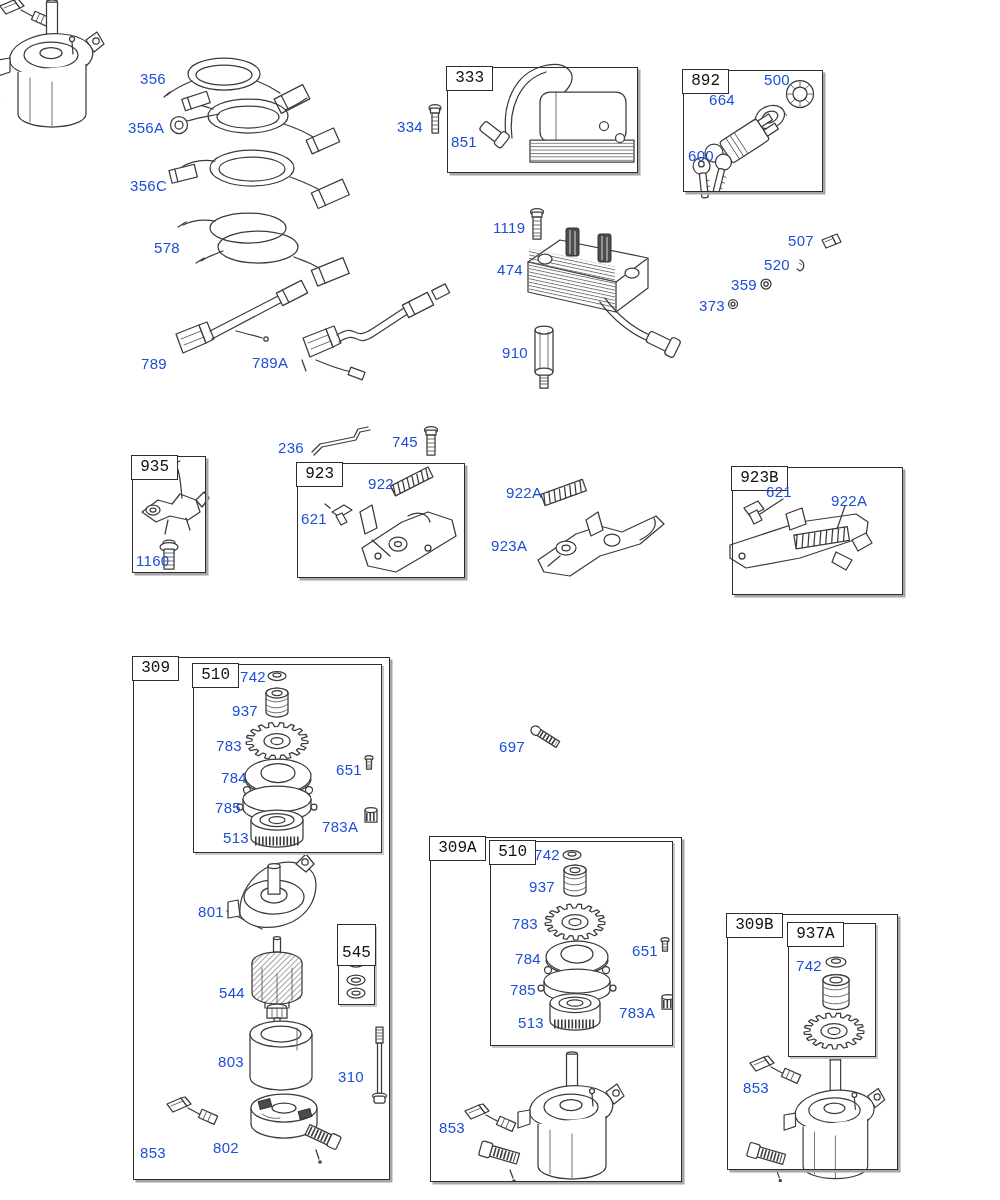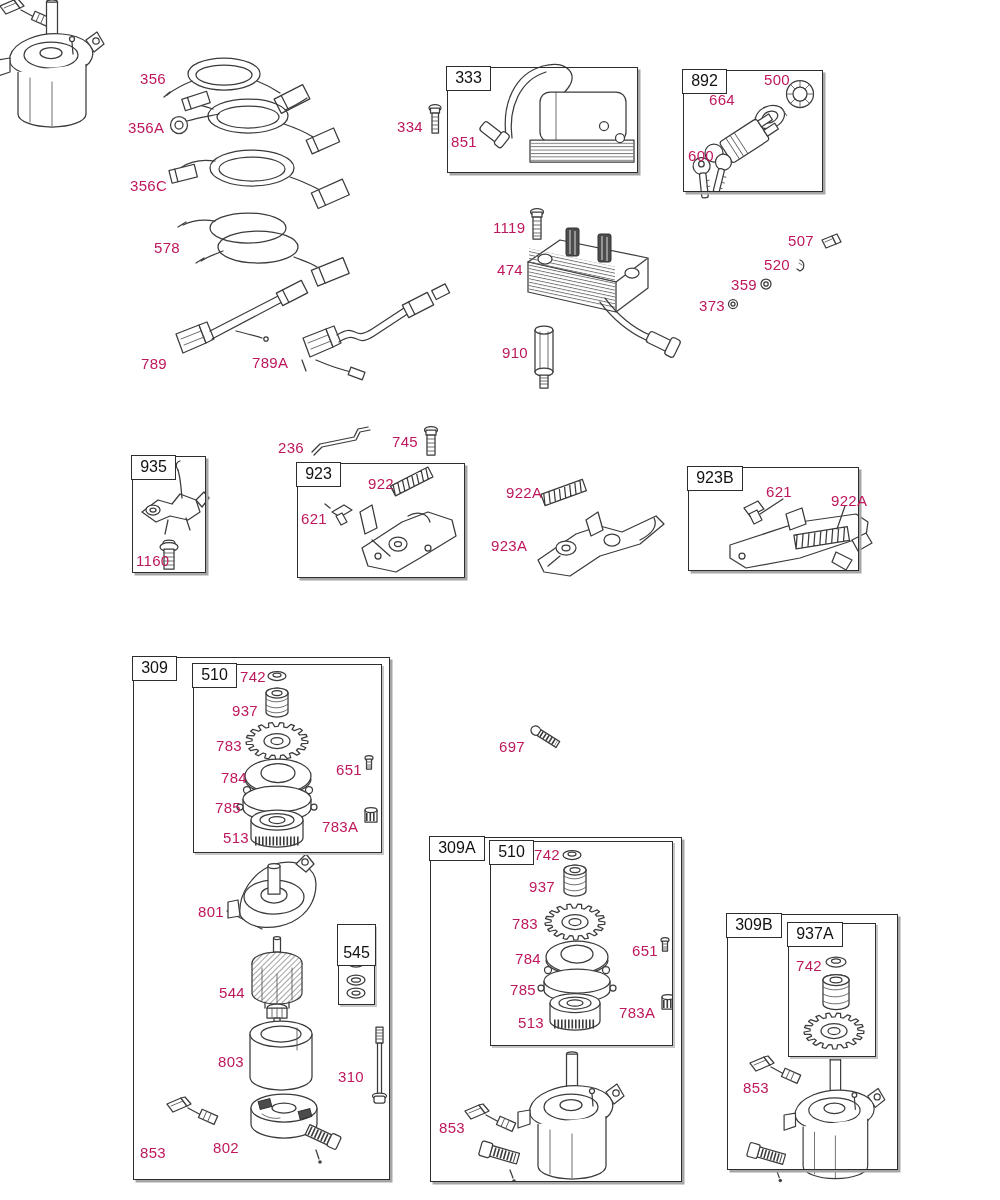--- a/index.html
+++ b/index.html
@@ -7,31 +7,31 @@
   #page {
     position:relative; width:1000px; height:1200px; background:#fff;
     font-family:"Liberation Sans", sans-serif; overflow:hidden;
   }
   svg.art { position:absolute; left:0; top:0; z-index:1; }
   .ln    { fill:none; stroke:#3b3b3b; stroke-width:1.25; stroke-linecap:round; stroke-linejoin:round; }
   .fw    { fill:#ffffff; stroke:#3b3b3b; stroke-width:1.25; stroke-linejoin:round; }
   .thin  { fill:none; stroke:#555; stroke-width:0.85; stroke-linecap:round; }
   .dk    { fill:#4c4c4c; stroke:#333; stroke-width:1; }
   .knurl { stroke:#3b3b3b; stroke-dasharray:1.6 1.9; fill:none; }
-  .gbox  { position:absolute; border:1.8px solid #2d2d2d; background:transparent; z-index:2; }
+  .gbox  { position:absolute; border:1.8px solid #2d2d2d; background:transparent; z-index:2;font-family:Liberation Mono, monospace; }
   .shadow  { box-shadow:2.5px 2.5px 0 #a6a6a6; }
   .ishadow { box-shadow:2px 2px 0 #c6c6c6; }
   .tab {
     position:absolute; left:-1.8px; top:-1.8px; background:#fff;
     border:1.8px solid #2d2d2d; font-size:16px; line-height:1;
     padding:3px 8px 4px; color:#111; white-space:nowrap; z-index:3;
   }
   .tab.full { right:-1.8px; text-align:center; padding:20px 0 4px; }
   .co {
-    position:absolute; font-size:15px; color:#be185d; z-index:4;
+    position:absolute; font-size:15px; color:#1d4ed8; z-index:4;
     white-space:nowrap; letter-spacing:0.3px;
   }
 </style>
 </head>
 <body>
 
 <div id="page">
 
 <svg class="art" width="1000" height="1200" viewBox="0 0 1000 1200">
   <defs>
@@ -519,21 +519,21 @@
   </div>
   <div class="gbox shadow" style="left:683px;top:70px;width:140px;height:122px">
     <span class="tab">892</span>
   </div>
   <div class="gbox shadow" style="left:132px;top:456px;width:74px;height:117px">
     <span class="tab">935</span>
   </div>
   <div class="gbox shadow" style="left:297px;top:463px;width:168px;height:115px">
     <span class="tab">923</span>
   </div>
-  <div class="gbox shadow" style="left:688px;top:467px;width:171px;height:104px">
+  <div class="gbox shadow" style="left:732px;top:467px;width:171px;height:128px">
     <span class="tab">923B</span>
   </div>
   <div class="gbox shadow" style="left:133px;top:657px;width:257px;height:523px">
     <span class="tab">309</span>
   </div>
   <div class="gbox ishadow" style="left:193px;top:664px;width:189px;height:189px">
     <span class="tab">510</span>
   </div>
   <div class="gbox ishadow" style="left:338px;top:925px;width:37px;height:80px">
     <span class="tab full">545</span>

